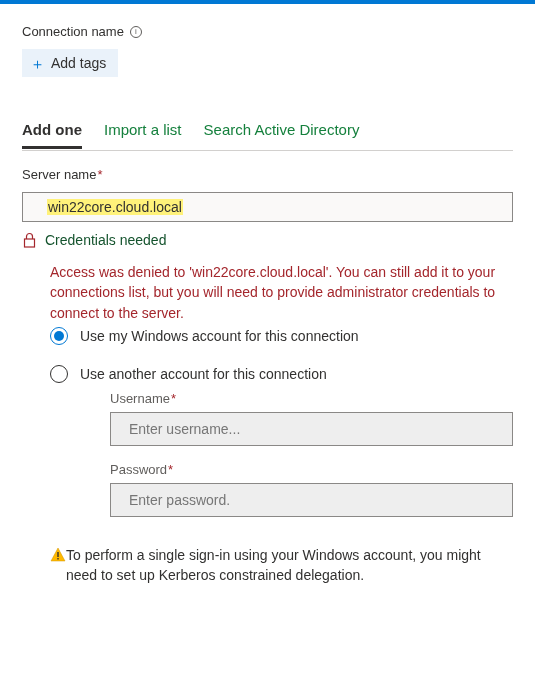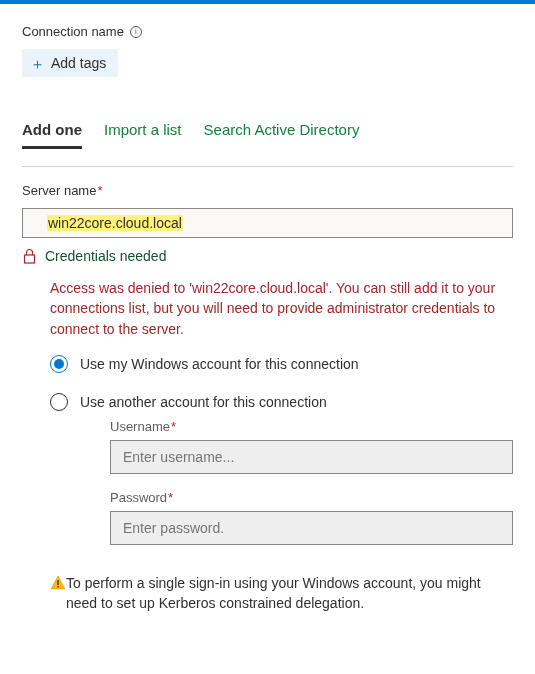--- a/index.html
+++ b/index.html
@@ -54,21 +54,21 @@
     color: #0078d4;
     font-size: 15px;
     font-weight: 400;
     line-height: 1;
   }
   .tabs {
     margin-top: 38px;
     border-bottom: 1px solid #d2d0ce;
     display: flex;
     gap: 22px;
-    padding-bottom: 18px;
+    padding-bottom: 2px;
   }
   .tab {
     padding: 6px 0 10px 0;
     font-size: 15px;
     cursor: pointer;
     color: #15803d;
     position: relative;
   }
   .tab.active {
     color: #323130;
@@ -110,21 +110,21 @@
   }
   .lock-icon svg { display:block; }
   .error-body {
     margin-top: 14px;
     margin-left: 28px;
     color: #a4262c;
     font-size: 14px;
     line-height: 1.45;
   }
   .radio-group {
-    margin-top: 16px;
+    margin-top: 4px;
     margin-left: 28px;
   }
   .radio-row {
     display: flex;
     align-items: center;
     gap: 12px;
     margin-bottom: 20px;
     font-size: 14px;
     cursor: pointer;
   }
@@ -150,21 +150,21 @@
   .sub-label {
     font-size: 13px;
     color: #605e5c;
     margin-top: 6px;
   }
   .sub-input {
     width: 100%;
     margin-top: 6px;
     border: 1px solid #8a8886;
     background: #eeeeee;
-    padding: 8px 12px;
+    padding: 8px 18px;
     font-size: 14px;
     color: #323130;
   }
   .sub-input::placeholder { color: #767676; }
   .warning-row {
     margin-top: 28px;
     margin-left: 28px;
     display: flex;
     font-size: 14px;
     line-height: 1.45;

